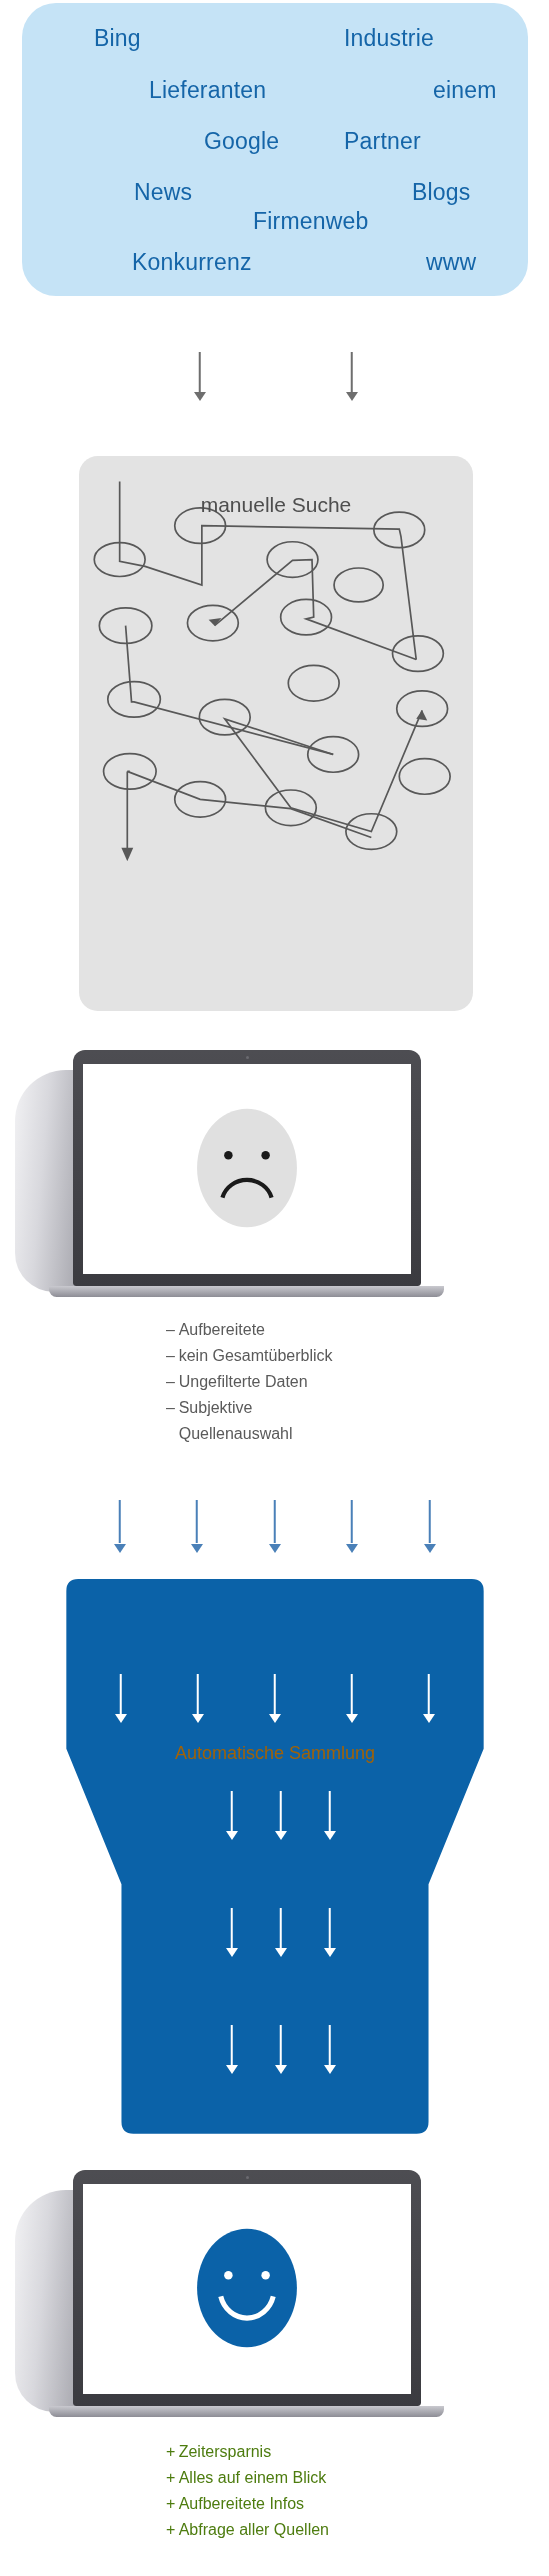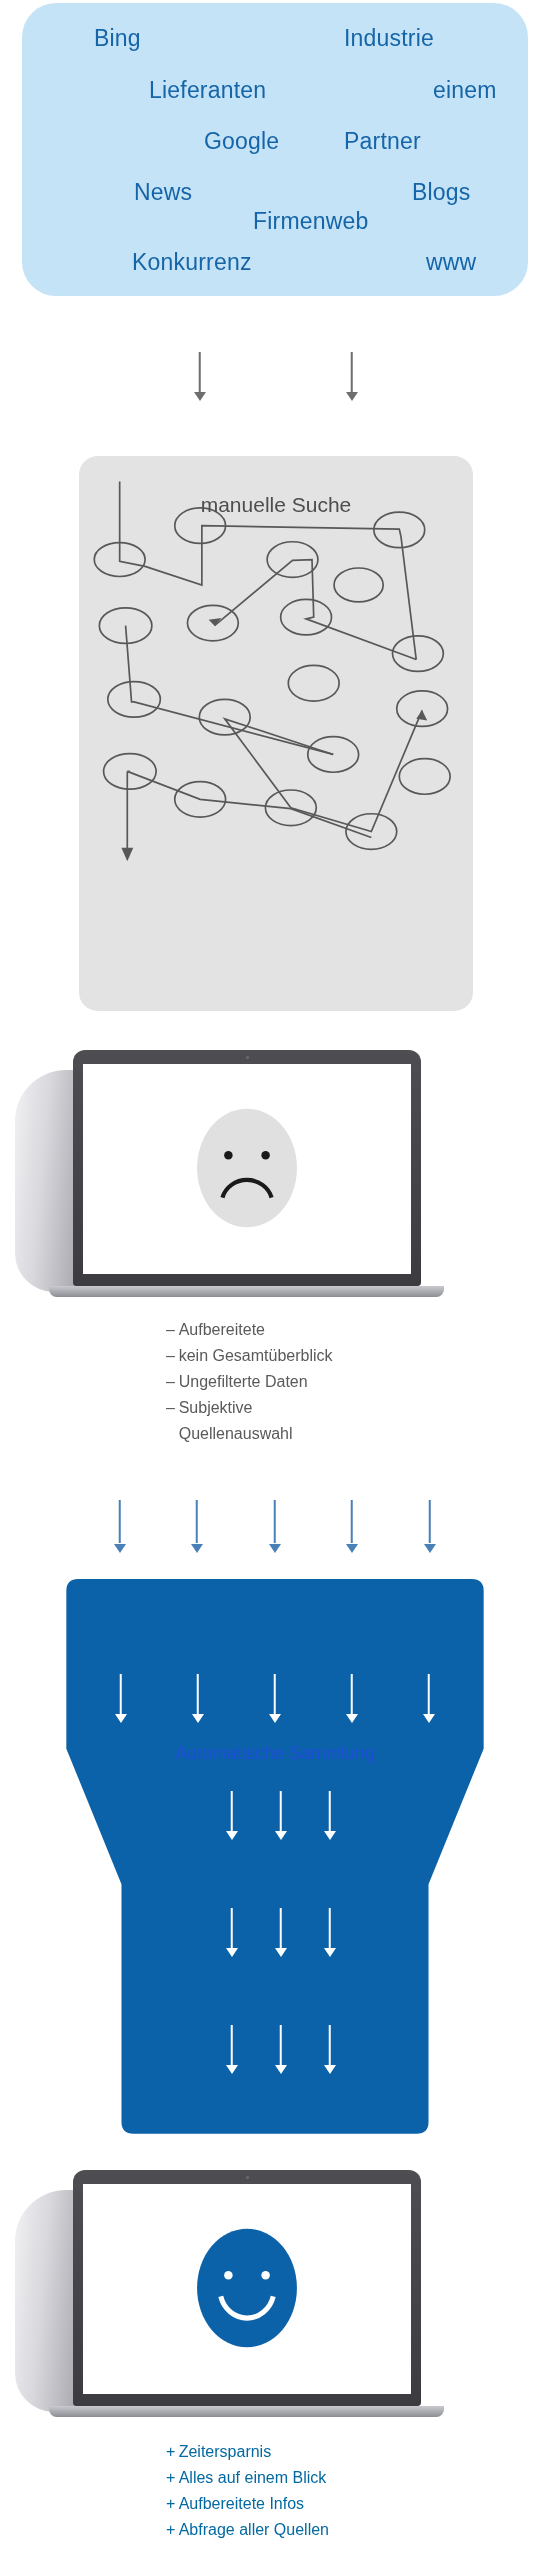--- a/index.html
+++ b/index.html
@@ -70,29 +70,29 @@
     position:absolute; left:0px; top:20.4px; width:92px; height:222px;
     background:linear-gradient(95deg,#f2f2f4 0%,#d8d8dd 32%,#a9a9b0 72%,#85858d 100%);
     border-radius:51px 8.5px 8.5px 39px;
   }
   .face{ position:absolute; left:50%; top:50%; transform:translate(-50%,-50%); }
 
   
   .bullets{ position:absolute; }
   .bullet{ white-space:nowrap; font-size:16px; line-height:26px; }
   .b-neg{ color:#5a5a5a; }
-  .b-pos{ color:#0369a1; }
+  .b-pos{ color:#4d7c0f; }
   .bullet .mark{ display:inline-block; width:12.7px; }
   .bullet.cont .mark{ visibility:hidden; }
 
   
   #funnel{ position:absolute; left:0; top:1579px; width:550px; height:570px; }
   #funnel-shape{ position:absolute; left:0; top:0; }
   .fn-label{
-    position:absolute; width:100%; text-align:center; color:#1d4ed8;
+    position:absolute; width:100%; text-align:center; color:#a16207;
     font-size:18px; white-space:nowrap;
   }
   #sb-row{
     position:absolute; top:44px; left:0; width:100%;
     display:flex; align-items:center; justify-content:center; gap:11px;
   }
   #sb-logo{
     font-size:16px; font-weight:bold; color:#ffffff; letter-spacing:-0.8px;
     font-family:"DejaVu Sans", sans-serif;
     background:#0b62a8; line-height:1;

